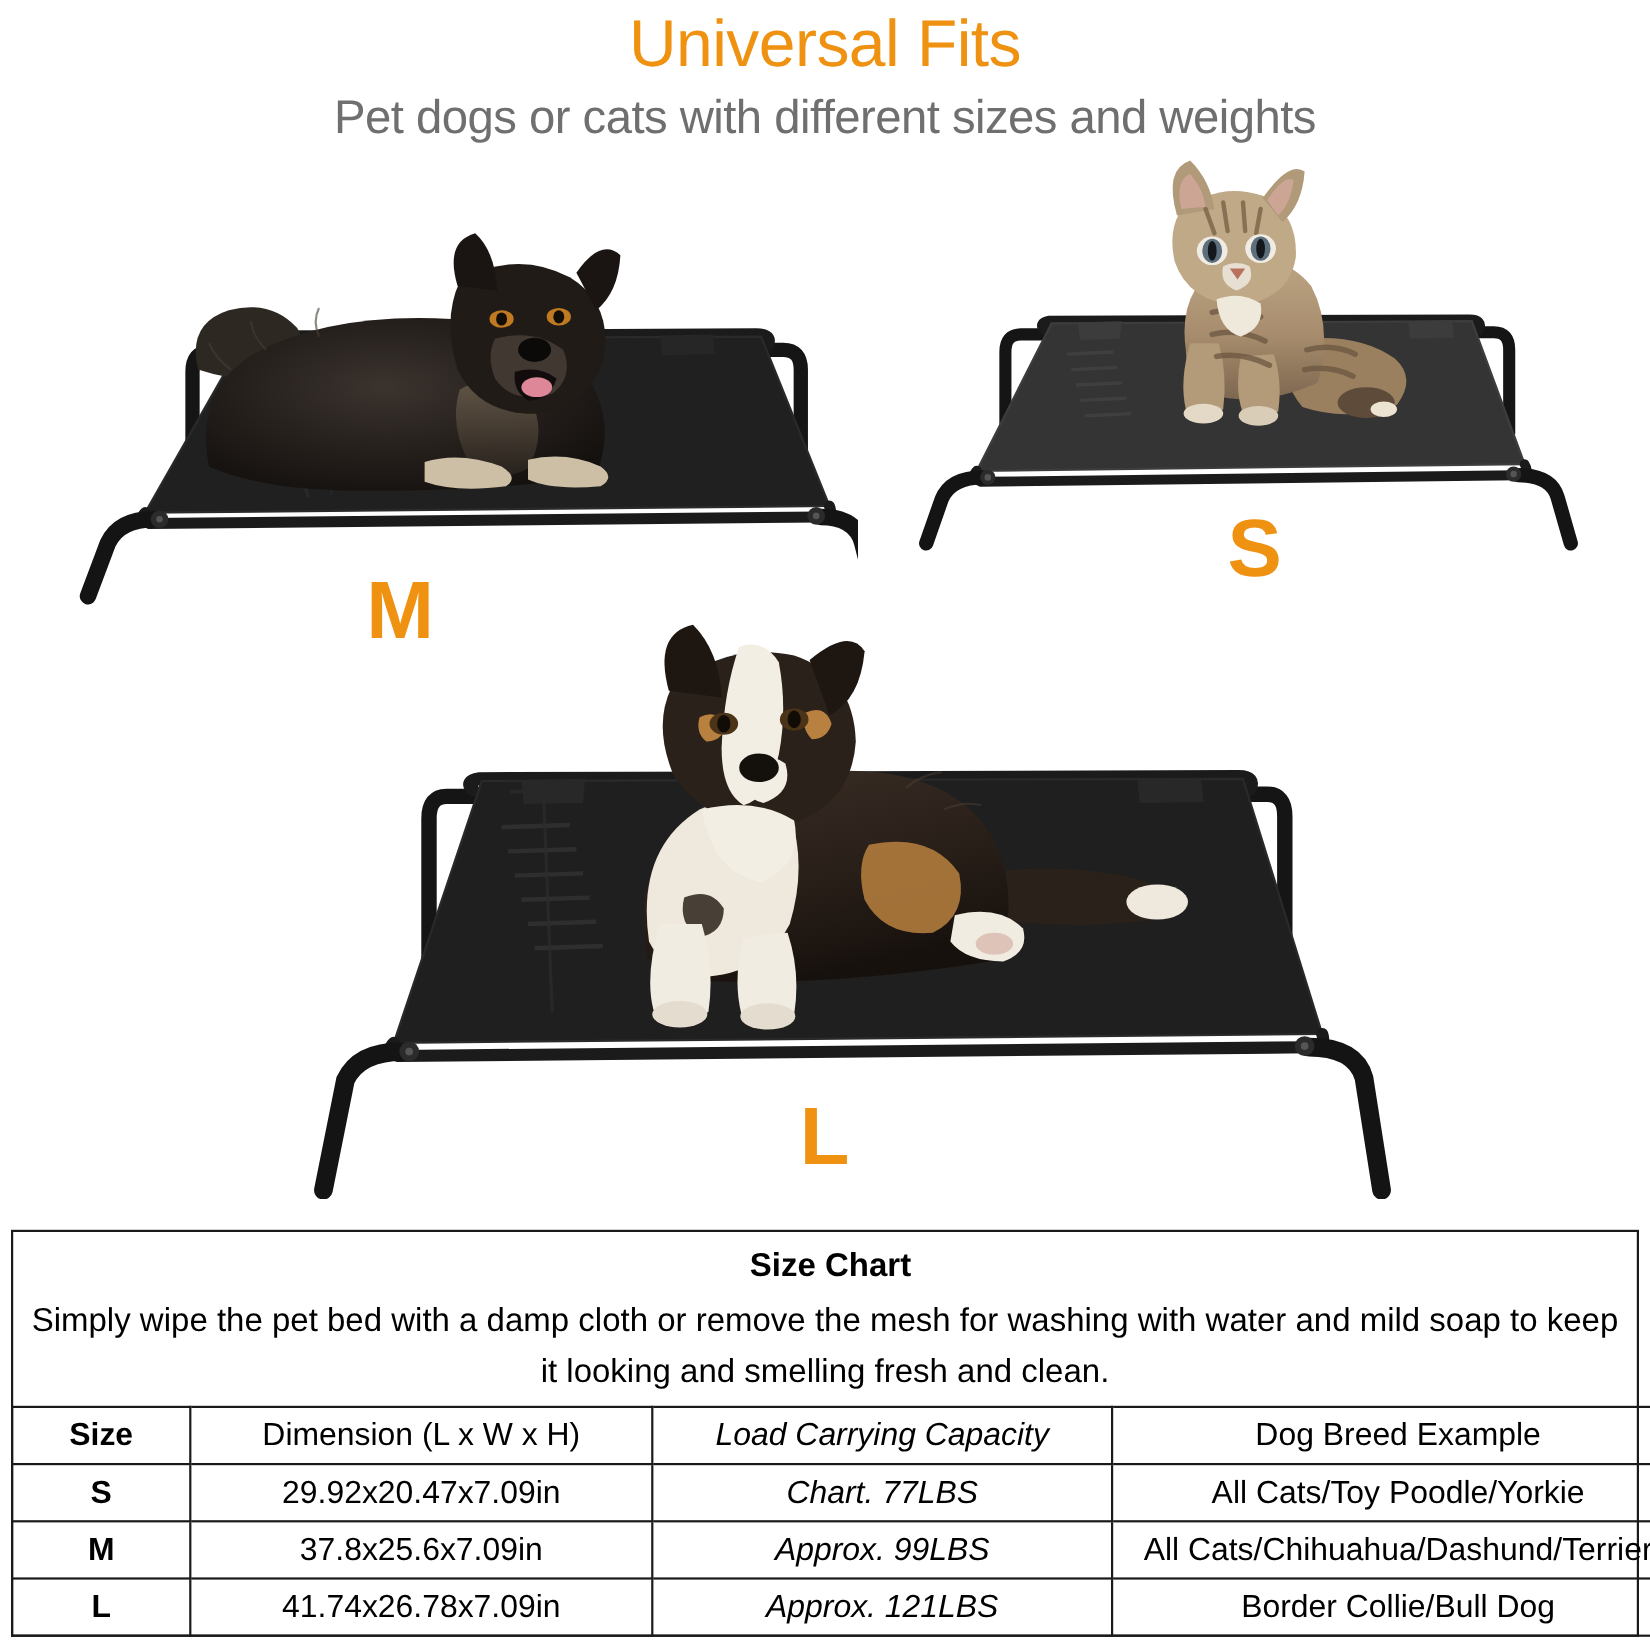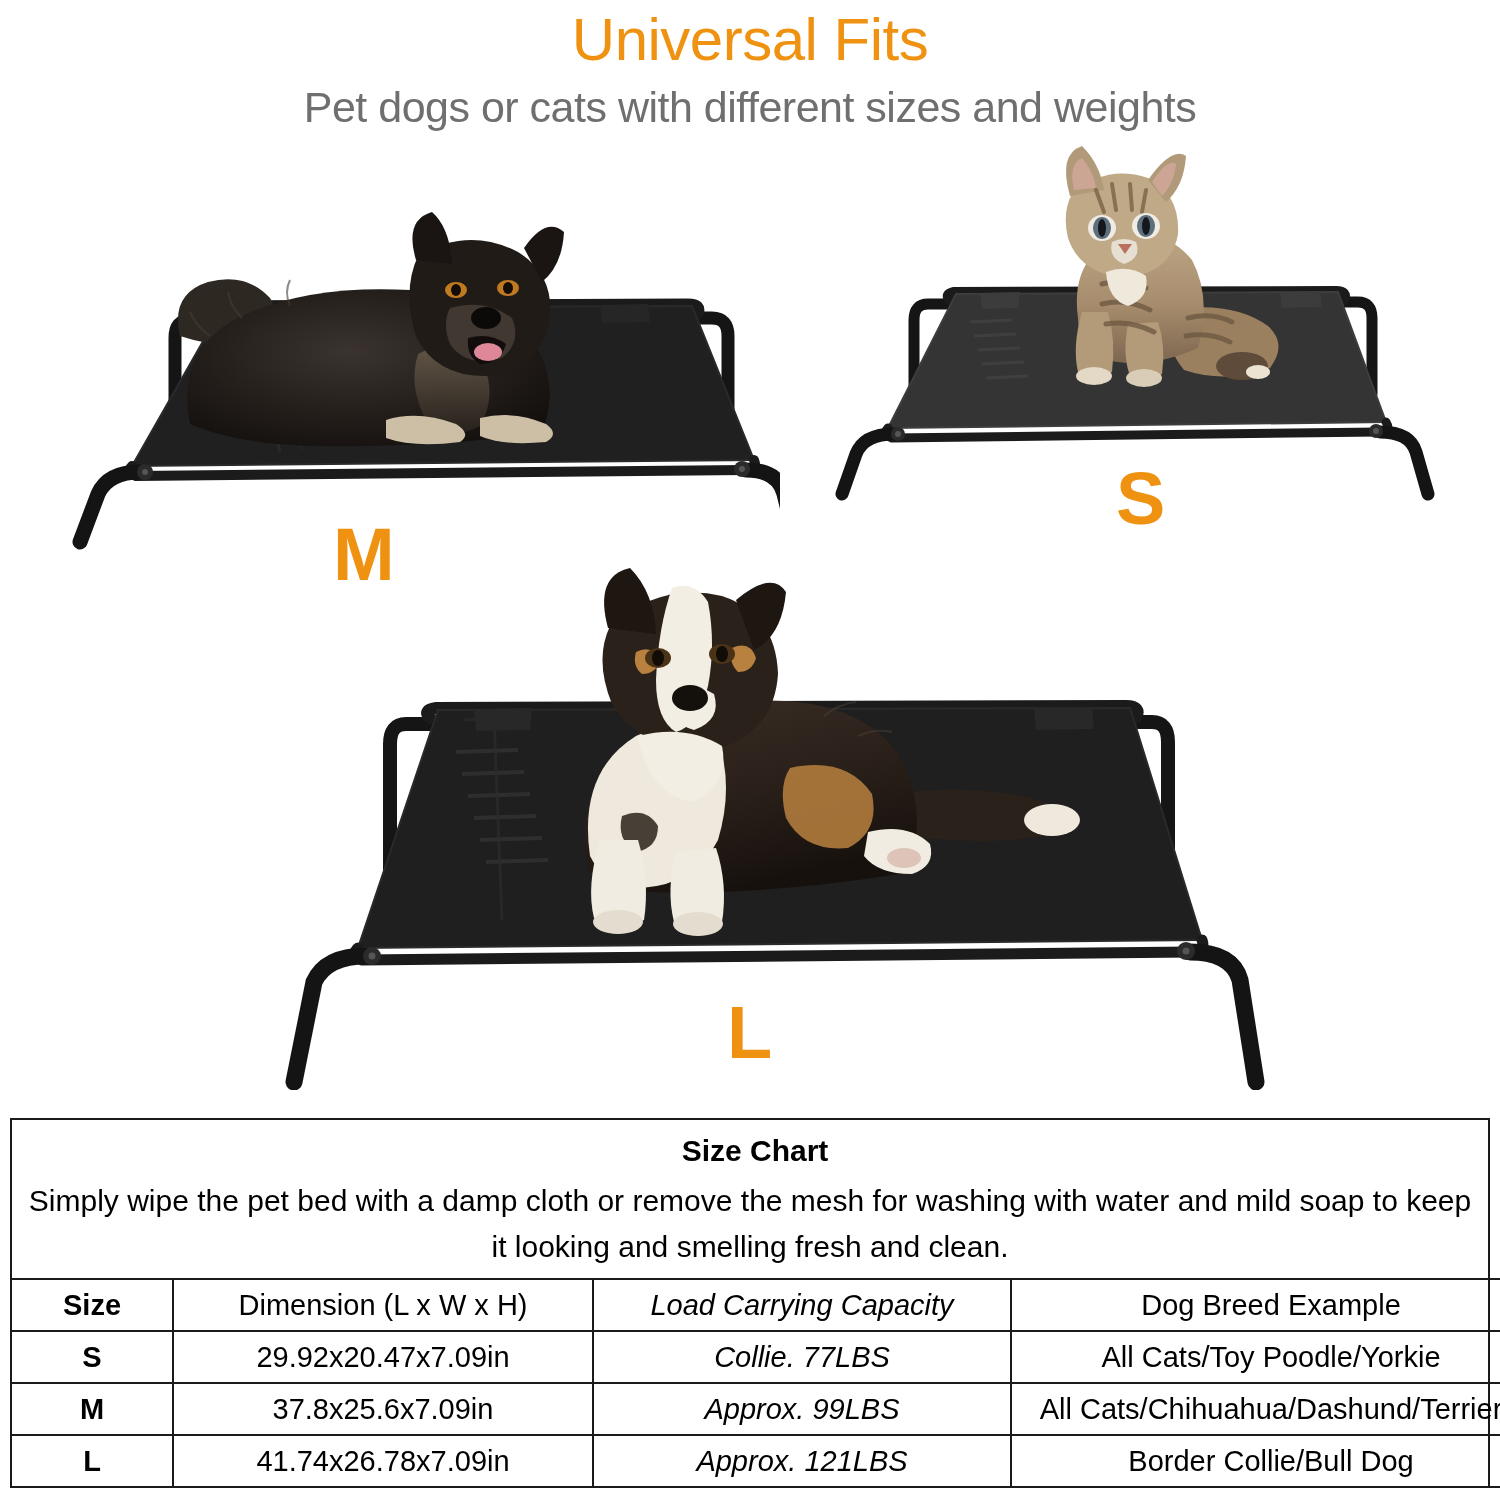--- a/index.html
+++ b/index.html
@@ -401,21 +401,21 @@
       <tbody>
         <tr>
           <td class="c-size bold">Size</td>
           <td class="c-dim">Dimension (L x W x H)</td>
           <td class="c-load">Load Carrying Capacity</td>
           <td class="c-breed">Dog Breed Example</td>
         </tr>
         <tr>
           <td class="c-size bold">S</td>
           <td class="c-dim">29.92x20.47x7.09in</td>
-          <td class="c-load">Collie. 77LBS</td>
+          <td class="c-load">Chart. 77LBS</td>
           <td class="c-breed">All Cats/Toy Poodle/Yorkie</td>
         </tr>
         <tr>
           <td class="c-size bold">M</td>
           <td class="c-dim">37.8x25.6x7.09in</td>
           <td class="c-load">Approx. 99LBS</td>
           <td class="c-breed">All Cats/Chihuahua/Dashund/Terrier</td>
         </tr>
         <tr>
           <td class="c-size bold">L</td>

